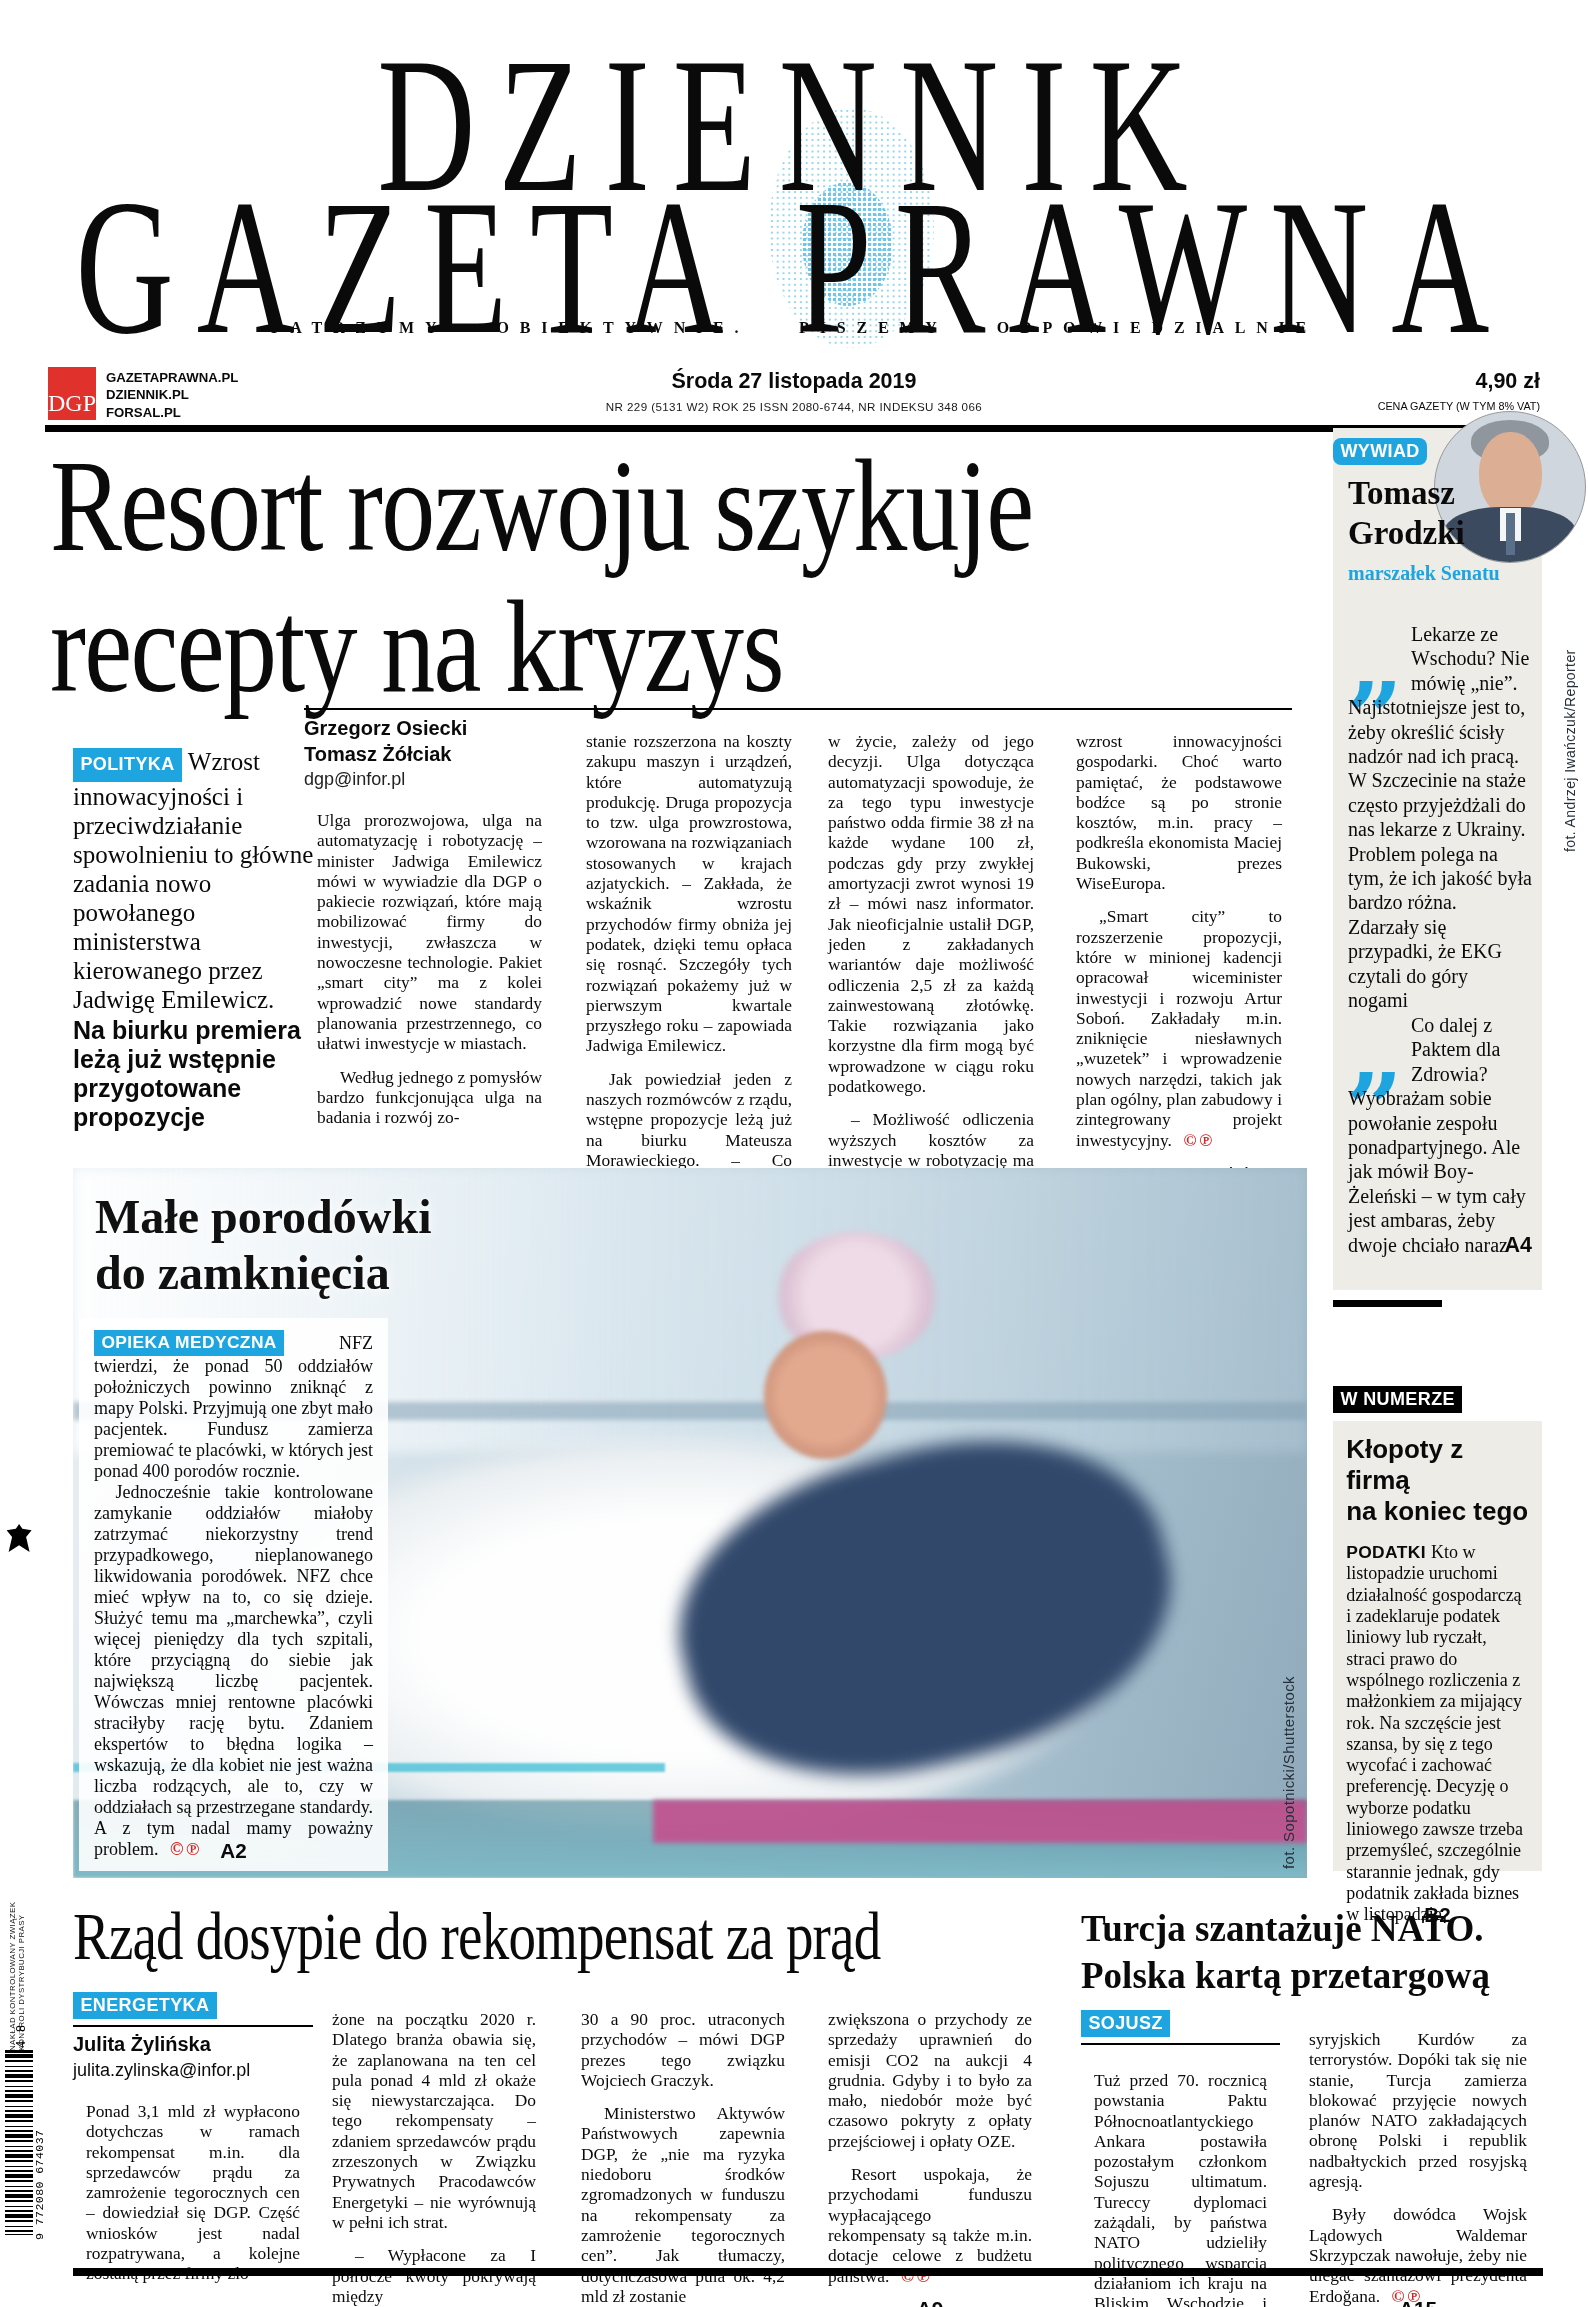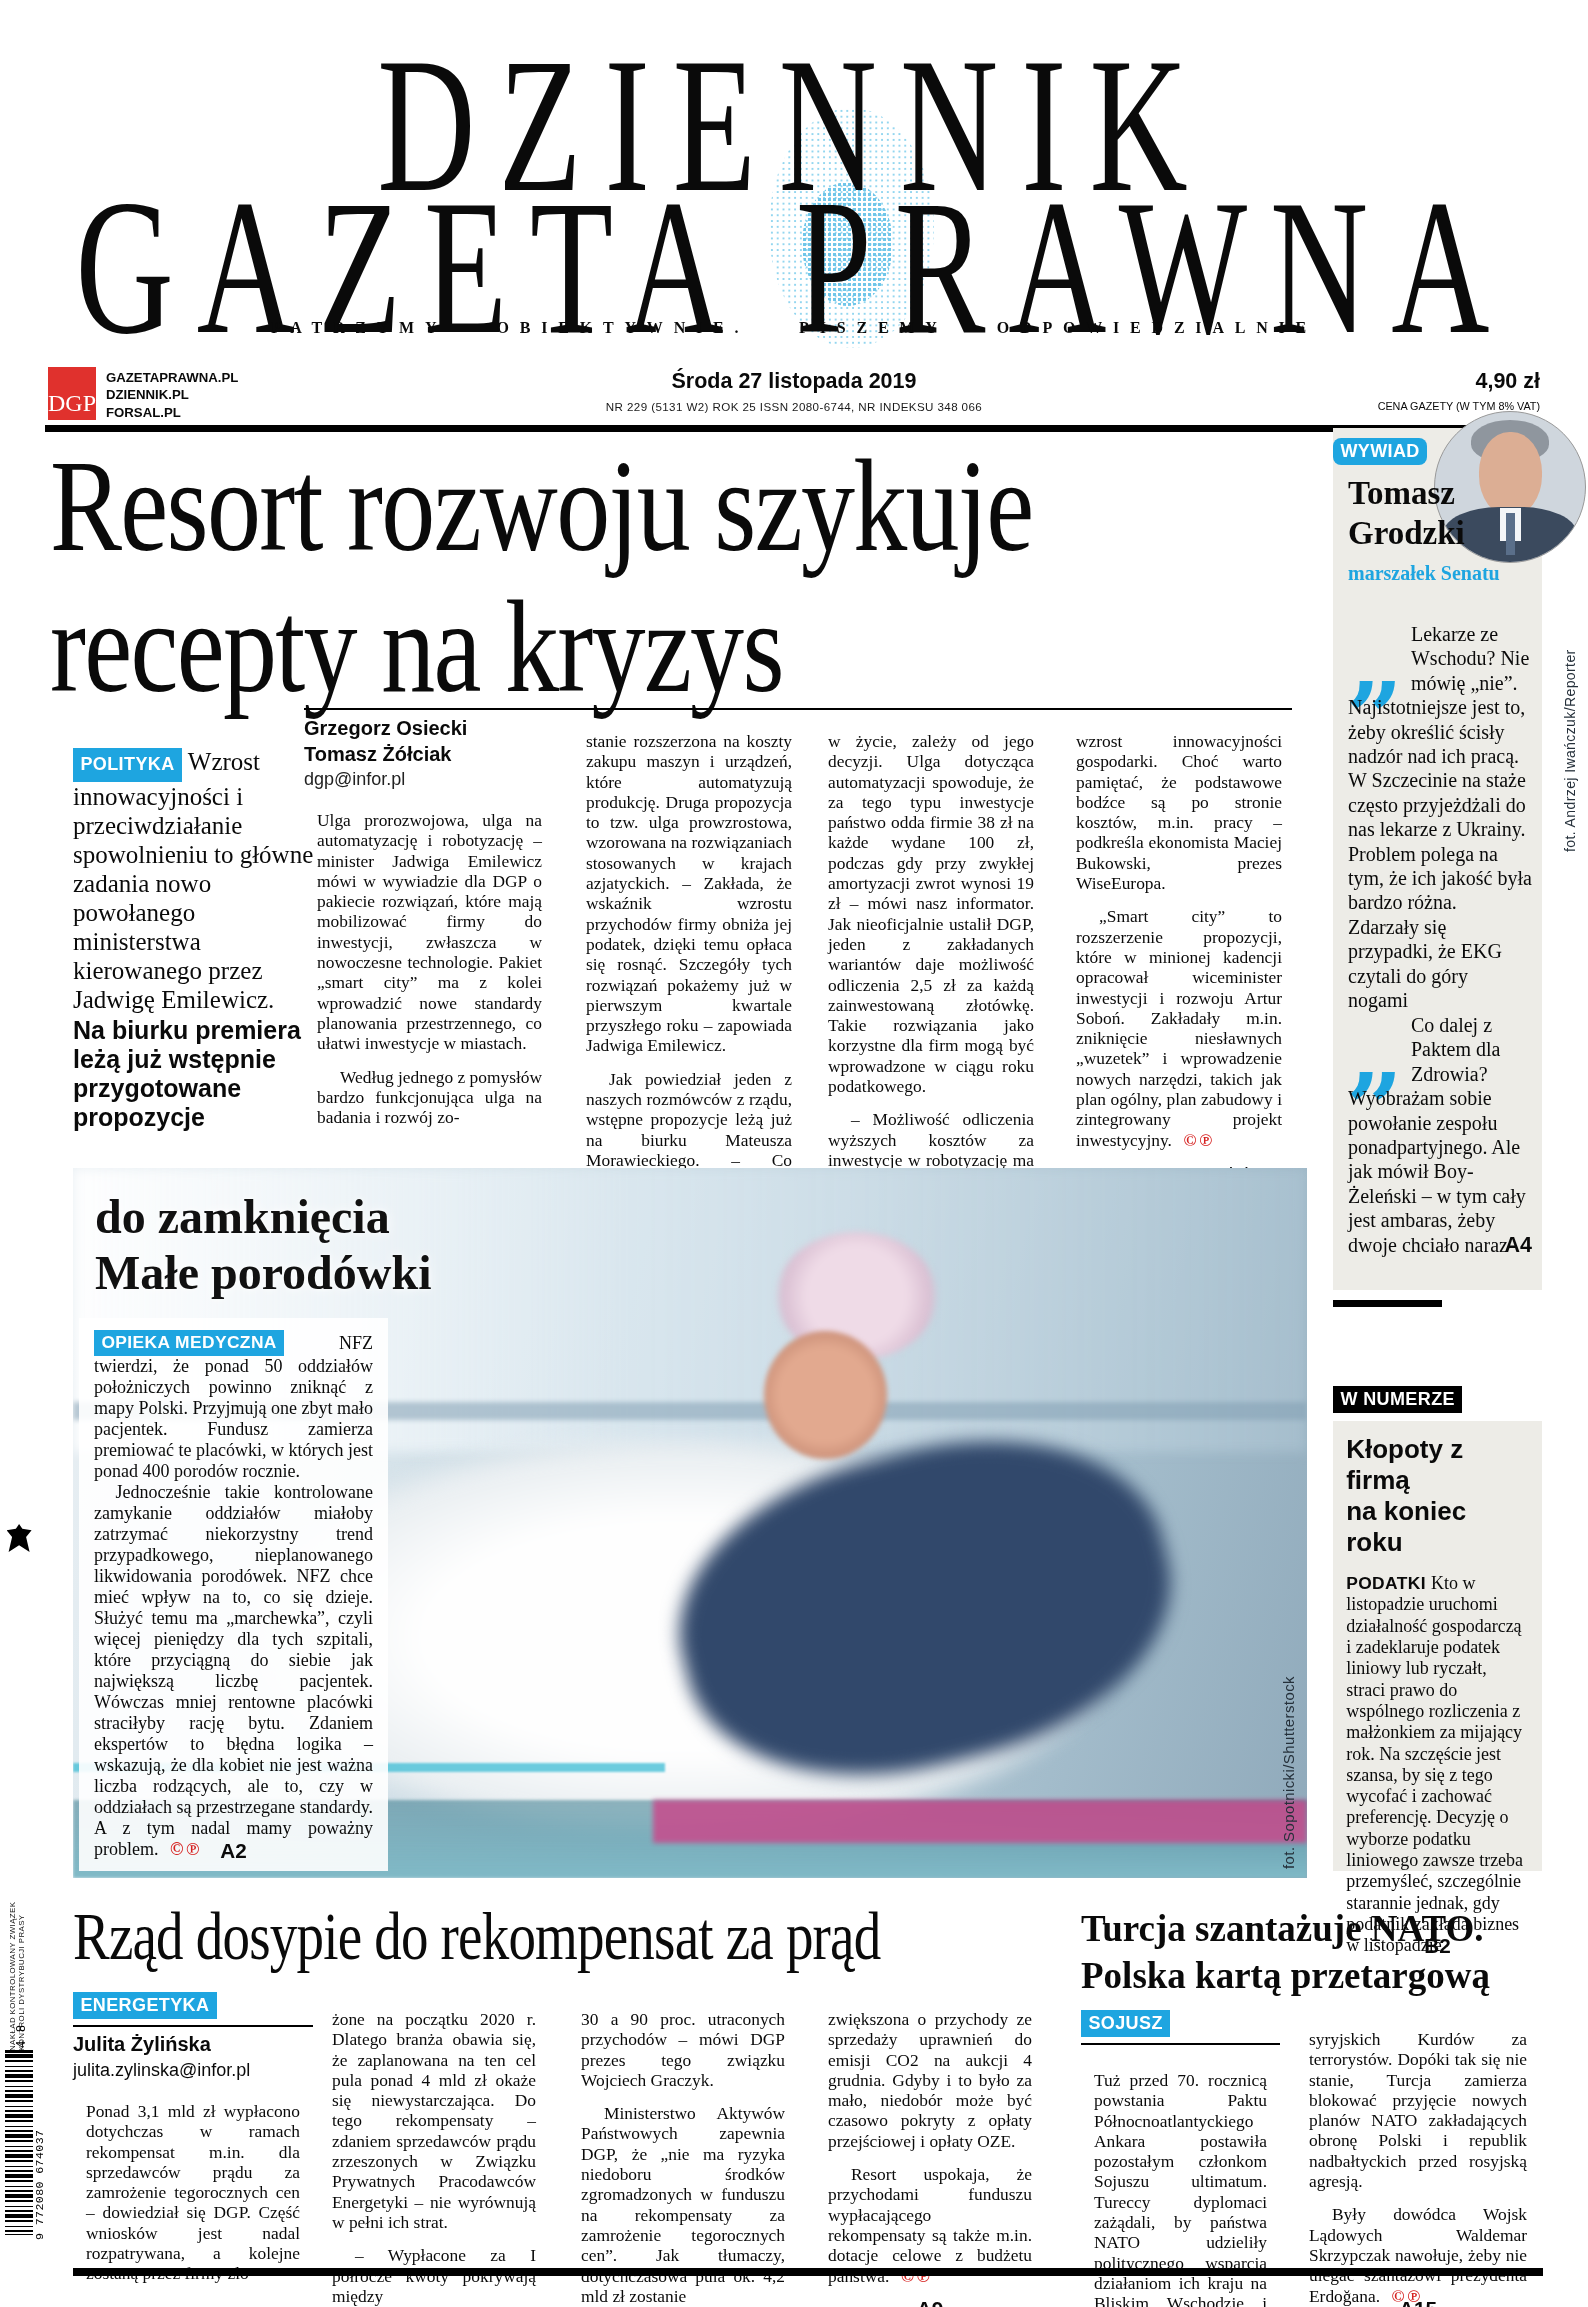--- a/index.html
+++ b/index.html
@@ -173,22 +173,22 @@
     <div class="ph-rail"></div>
     <div class="ph-blanket"></div>
     <div class="ph-body"></div>
     <div class="ph-cap"></div>
     <div class="ph-face"></div>
     <div class="ph-cyan"></div>
     <div class="ph-bed"></div>
     <div class="ph-pink"></div>
   </div>
   <div class="photo-head">
+    <div>Małe porodówki</div>
     <div>do zamknięcia</div>
-    <div>Małe porodówki</div>
   </div>
   <div class="photo-panel">
     <p><span class="tag">OPIEKA MEDYCZNA</span><span> NFZ twierdzi, że ponad 50 oddziałów położniczych powinno zniknąć z mapy Polski. Przyjmują one zbyt mało pacjentek. Fundusz zamierza premiować te placówki, w których jest ponad 400 porodów rocznie.</span></p>
     <p><span>Jednocześnie takie kontrolowane zamykanie oddziałów miałoby zatrzymać niekorzystny trend przypadkowego, nieplanowanego likwidowania porodówek. NFZ chce mieć wpływ na to, co się dzieje. Służyć temu ma „marchewka”, czyli więcej pieniędzy dla tych szpitali, które przyciągną do siebie jak największą liczbę pacjentek. Wówczas mniej rentowne placówki straciłyby rację bytu. Zdaniem ekspertów to błędna logika – wskazują, że dla kobiet nie jest ważna liczba rodzących, ale to, czy w oddziałach są przestrzegane standardy. A z tym nadal mamy poważny problem.</span><span class="cp">©℗</span></p>
     <div class="ref-inline">A2</div>
   </div>
   <div class="vtext" style="left:1280px; top:1613px; height:256px;">fot. Sopotnicki/Shutterstock</div>
 
   <div class="side-box" style="top:428px; height:862px;"></div>
   <div class="wywiad-tag tag">WYWIAD</div>
@@ -214,21 +214,21 @@
     <span class="qmark">„</span>
     <span>Co dalej z Paktem dla Zdrowia? Wyobrażam sobie powołanie zespołu ponadpartyjnego. Ale jak mówił Boy-Żeleński – w tym cały jest ambaras, żeby dwoje chciało naraz</span>
     <div class="q-ref">A4</div>
   </div>
   <div class="side-short-rule"></div>
 
   <div class="wnum-tag tag tag-dark">W NUMERZE</div>
   <div class="side-box" style="top:1421px; height:450px; padding:13.2px 13.2px 10px;">
     <div class="wnum-head">
       <div>Kłopoty z firmą</div>
-      <div>na koniec roku</div>
+      <div>na koniec tego</div>
     </div>
     <div class="wnum-body">
       <span class="kicker">PODATKI</span><span>Kto w listopadzie uruchomi działalność gospodarczą i zadeklaruje podatek liniowy lub ryczałt, straci prawo do wspólnego rozliczenia z małżonkiem za mijający rok. Na szczęście jest szansa, by się z tego wycofać i zachować preferencję. Decyzję o wyborze podatku liniowego zawsze trzeba przemyśleć, szczególnie starannie jednak, gdy podatnik zakłada biznes w listopadzie</span>
       <div class="ref-inline" style="margin-top:-21.3px;">B2</div>
     </div>
   </div>
 
   <div class="energy-head">Rząd dosypie do rekompensat za prąd</div>
   <div style="position:absolute; left:73px; top:1992px;" class="tag">ENERGETYKA</div>
   <div class="sec-tag-rule" style="left:73px; top:2025px; width:240px;"></div>

